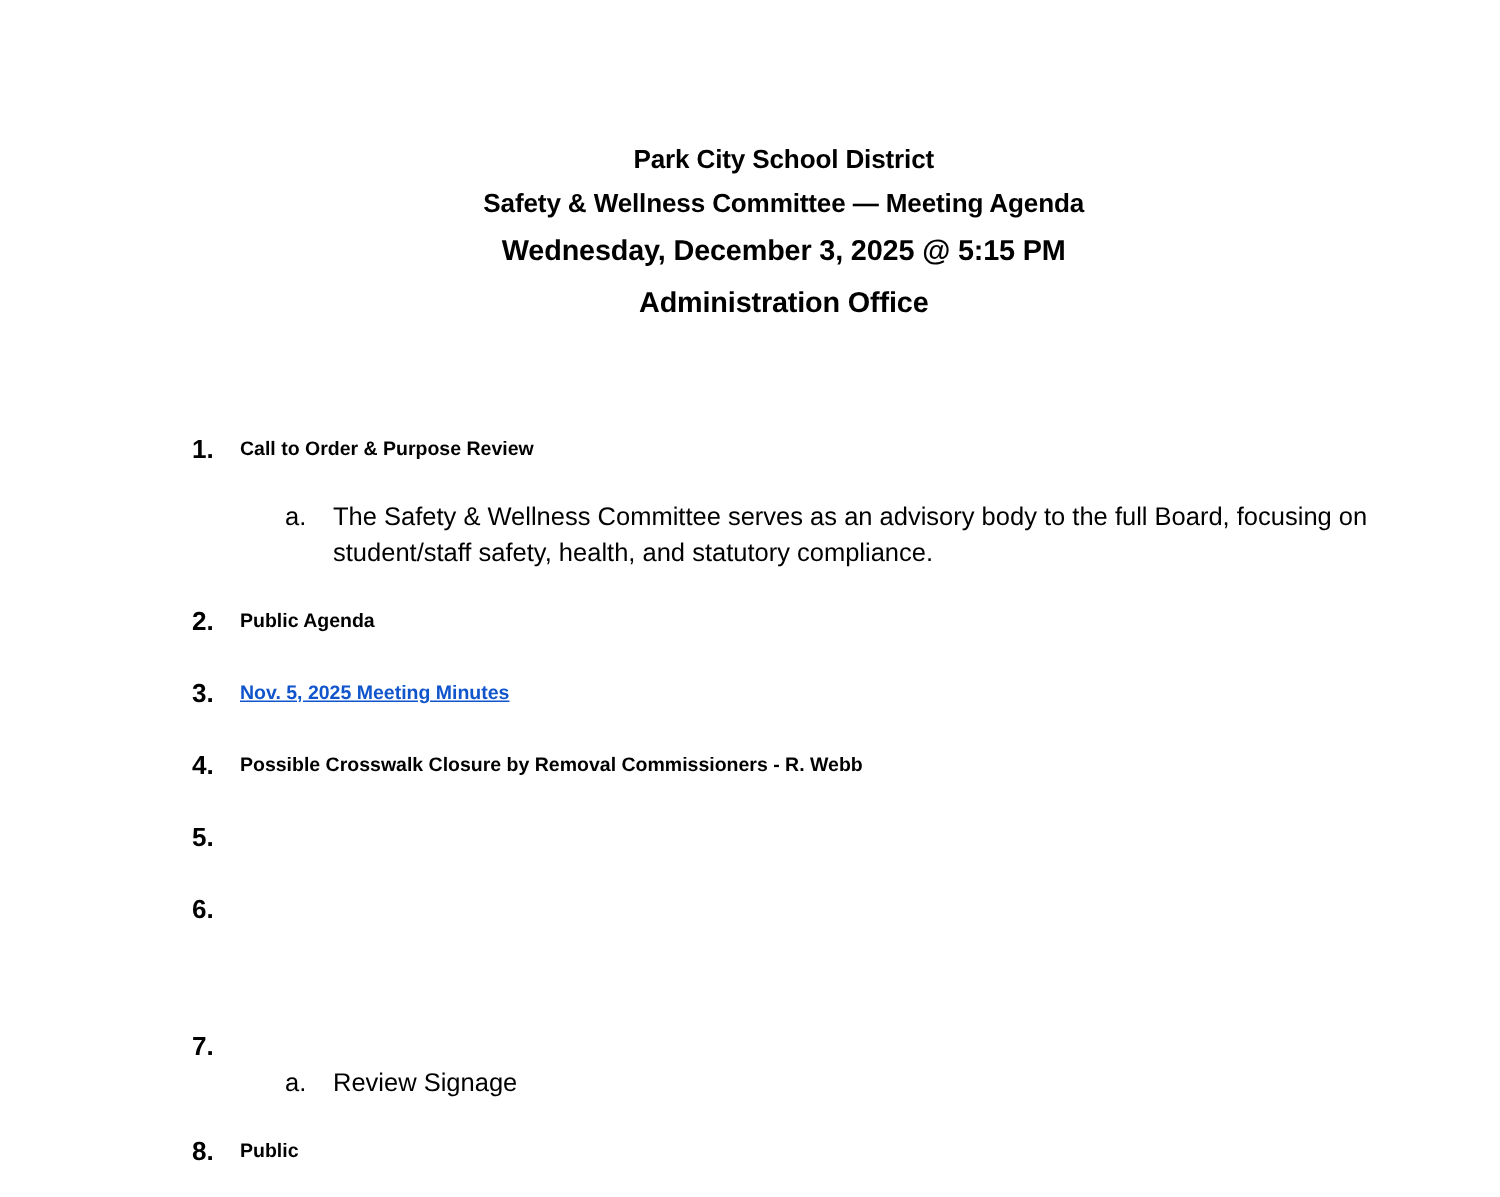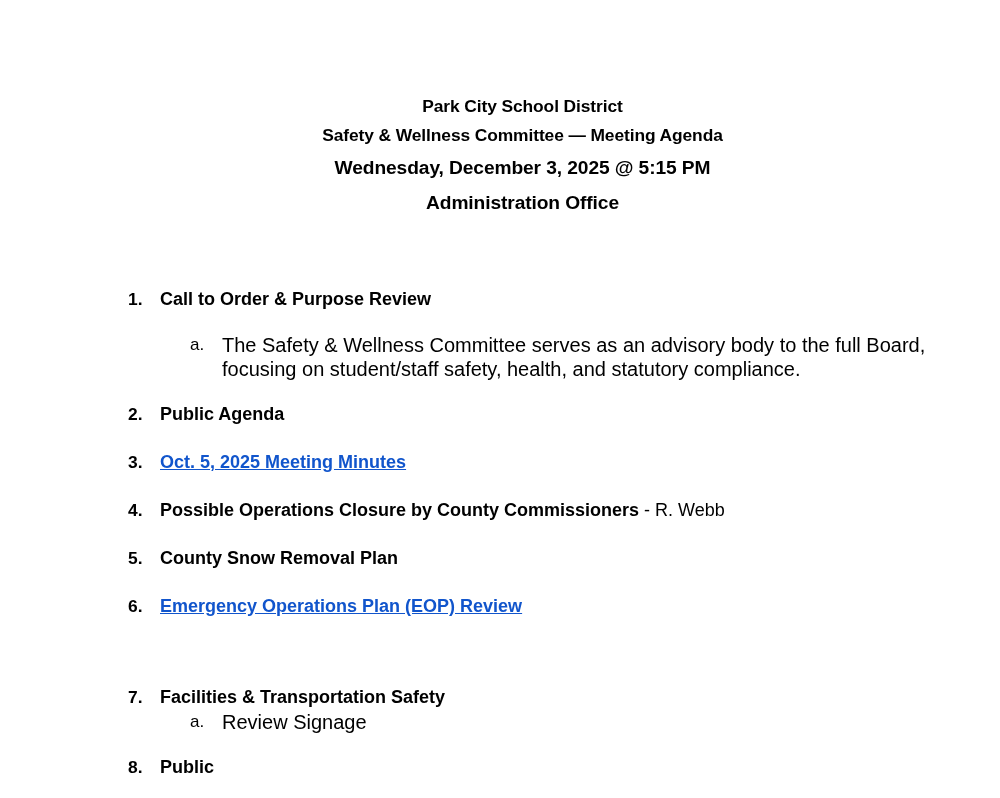--- a/index.html
+++ b/index.html
@@ -62,26 +62,26 @@
   }
   .agenda-item .num {
     position: absolute;
     left: 128px;
     top: 0;
     font-size: 17.4px;
     font-weight: bold;
     line-height: 22px;
   }
   .agenda-item .body {
-    font-size: 18px;
+    font-size: 13px;
     font-weight: bold;
     line-height: 22px;
   }
   .agenda-item .body .plain {
-    font-weight: normal;
+    font-weight: bold;
   }
   .agenda-item .body a.doclink,
   .agenda-item .body .doclink {
     color: #1155cc;
     text-decoration: underline;
     font-weight: bold;
     cursor: pointer;
   }
 
   
@@ -99,21 +99,21 @@
   .sub-item.tight { margin-top: 2px; }
   .sub-item .sub-num {
     position: absolute;
     left: 190px;
     top: 0;
     font-size: 17px;
     font-weight: normal;
     line-height: 24px;
   }
   .sub-item .sub-body {
-    font-size: 20px;
+    font-size: 17px;
     font-weight: normal;
     line-height: 24px;
     max-width: 652px;       
   }
 </style>
 </head>
 <body>
 
 <div class="page">
 
@@ -140,50 +140,41 @@
     <div class="agenda-item gap-sub">
       <span class="num">2.</span>
       <span class="body">
         <span>Public Agenda</span>
       </span>
     </div>
 
     <div class="agenda-item gap-md">
       <span class="num">3.</span>
       <span class="body">
-        <span class="doclink">Oct. 5, 2025 Meeting Minutes</span>
+        <span class="doclink">Nov. 5, 2025 Meeting Minutes</span>
       </span>
     </div>
 
     <div class="agenda-item gap-md">
       <span class="num">4.</span>
       <span class="body">
-        <span>Possible Operations Closure by County Commissioners</span><span class="plain"> - R. Webb</span>
+        <span>Possible Crosswalk Closure by Removal Commissioners</span><span class="plain"> - R. Webb</span>
       </span>
     </div>
 
     <div class="agenda-item gap-md">
       <span class="num">5.</span>
-      <span class="body">
-        <span>County Snow Removal Plan</span>
-      </span>
     </div>
 
     <div class="agenda-item gap-md">
       <span class="num">6.</span>
-      <span class="body">
-        <span class="doclink">Emergency Operations Plan (EOP) Review</span>
-      </span>
     </div>
 
     <div class="agenda-item gap-lg">
       <span class="num">7.</span>
-      <span class="body">
-        <span>Facilities &amp; Transportation Safety</span>
-      </span>
     </div>
     <div class="sub-item tight">
       <span class="sub-num">a.</span>
       <span class="sub-body">Review Signage</span>
     </div>
 
     <div class="agenda-item gap-sub">
       <span class="num">8.</span>
       <span class="body">
         <span>Public</span>

